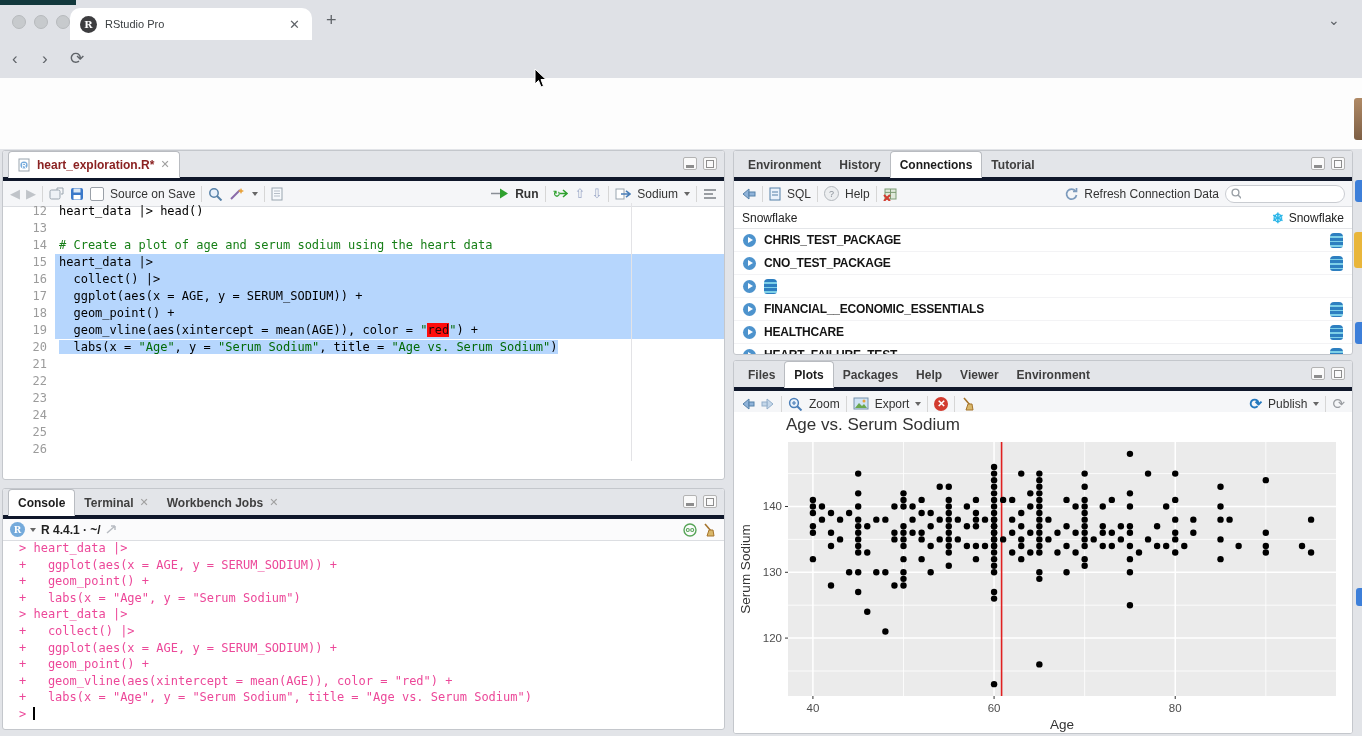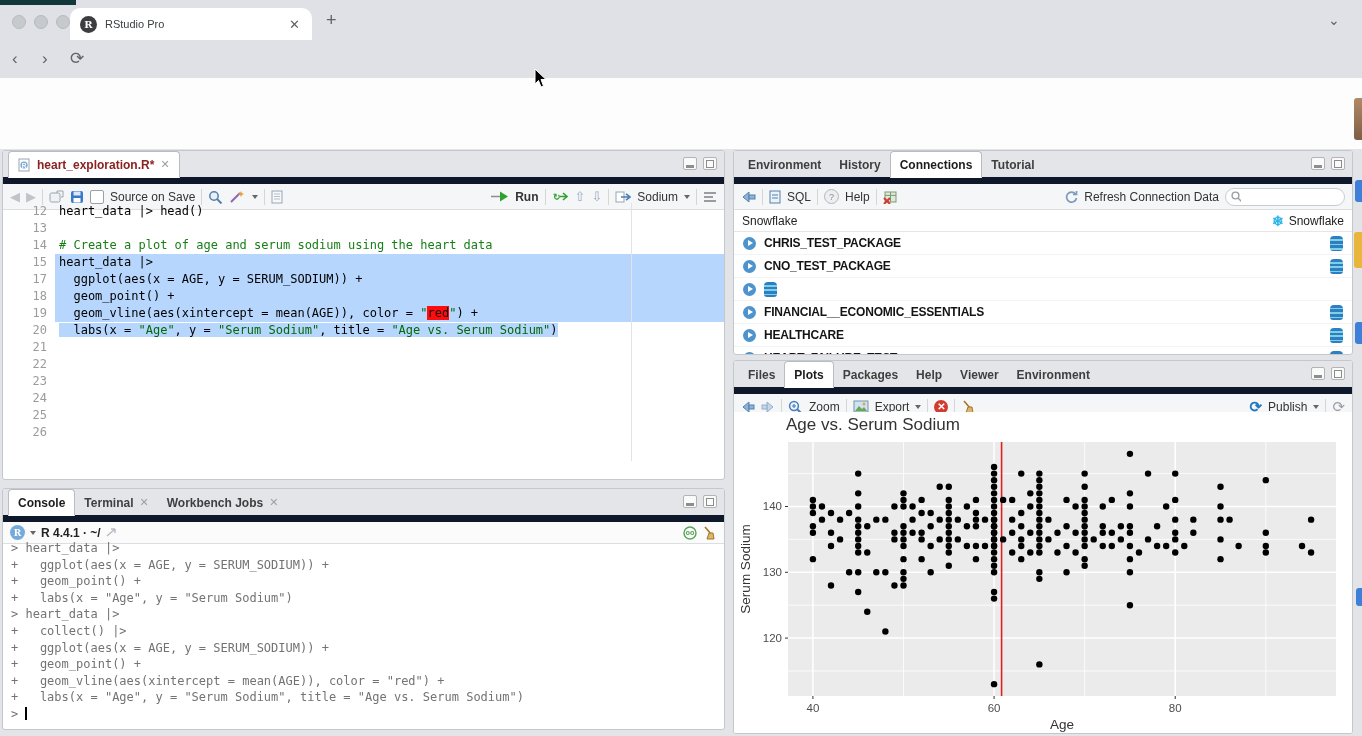--- a/index.html
+++ b/index.html
@@ -41,21 +41,21 @@
   #rightbar{right:14px;top:122px;display:flex;align-items:center;gap:7px;font-size:12.5px;color:#333}
   .vsep{width:1px;height:16px;background:#d6d6d6}
   .caret{display:inline-block;width:0;height:0;border-left:3.5px solid transparent;border-right:3.5px solid transparent;border-top:4px solid #666}
   #gotobox{width:132px;height:21px;border:1px solid #c9ccd1;border-radius:4px;background:#fff;display:flex;align-items:center;gap:4px;padding:0 6px;box-sizing:border-box}
   #gotobox input{border:none;outline:none;width:100px;font-size:11.5px;color:#333;background:transparent}
   #gotobox input::placeholder{color:#8a8a8a}
   .tbtxt{font-size:12.5px;color:#333}
   
   #workarea{left:0;top:149px;width:1362px;height:587px;background:#e2e4e8}
   .pane{position:absolute;background:#fff;border:1px solid #c4c7cc;border-radius:3px;box-sizing:border-box;overflow:hidden}
-  .ptabbar{height:26px;background:#e3e5e9;border-bottom:7px solid #0f172a;display:flex;align-items:flex-end;padding-left:5px;position:relative}
+  .ptabbar{height:26px;background:#e3e5e9;border-bottom:4px solid #0f172a;display:flex;align-items:flex-end;padding-left:5px;position:relative}
   .ptab{height:25px;display:flex;align-items:center;gap:6px;padding:0 9px;font-size:12px;font-weight:600;color:#3f3f3f;border-radius:4px 4px 0 0}
   .ptab.active{background:#fff;border:1px solid #b9bcc1;border-bottom:1px solid #fff;color:#1c1c1c;margin-bottom:-1px}
   .ptab .tx{color:#a0a0a0;font-weight:400;font-size:11px}
   .winbtns{position:absolute;right:7px;top:6px;display:flex;gap:6px}
   .wmin,.wmax{width:12px;height:11px;border:1px solid #b3b3b3;border-radius:2px;background:#fafafa;position:relative}
   .wmin::after{content:"";position:absolute;left:2px;right:2px;bottom:1px;height:3px;background:#8d8d8d}
   .wmax::after{content:"";position:absolute;left:2px;right:2px;top:2px;bottom:1px;border:1px solid #8d8d8d}
   .ptoolbar{height:25px;background:#f5f6f8;border-bottom:1px solid #dcdee2;display:flex;align-items:center;gap:6px;padding:0 7px;font-size:12px;color:#333}
   .grow{flex:1}
   
@@ -67,21 +67,21 @@
   .ed-body{flex:1;padding-left:4px}
   .ed-body.sel-full{background:rgba(176,211,253,0.92)}
   .sel-text{background:rgba(176,211,253,0.92)}
   .seg-comment{color:#177f17}.seg-code{color:#000}.seg-string{color:#036a07}
   .seg-swatch{background:#ff0d0d;color:#23090a}
   #srcstatus{position:absolute;left:0;bottom:0;right:0;height:18px;border-top:1px solid #dcdee2;background:#fff;display:flex;align-items:center;font-size:11.5px;color:#333;gap:14px;padding:0 8px}
   .updn{color:#888;font-size:10px}
   
   #conpane{left:2px;top:488px;width:723px;height:242px}
   #conhdr{height:21px;background:#fbfbfc;border-bottom:1px solid #dcdee2;display:flex;align-items:center;gap:5px;padding:0 7px;font-size:12px;color:#222;font-weight:700}
-  #context{position:absolute;left:0;top:48px;right:0;bottom:0;padding:3px 8px;font:12px "DejaVu Sans Mono",monospace;line-height:16.6px;color:#737373;white-space:pre}
+  #context{position:absolute;left:0;top:48px;right:0;bottom:0;padding:3px 16px;font:12px "DejaVu Sans Mono",monospace;line-height:16.6px;color:#ec4899;white-space:pre}
   .ccursor{display:inline-block;width:1.5px;height:13px;background:#000;vertical-align:-2px}
   .minilogo{width:15px;height:15px;border-radius:50%;background:#75aadb;color:#fff;font:bold 9px "DejaVu Serif",serif;display:flex;align-items:center;justify-content:center}
   
   #connpane{left:733px;top:150px;width:620px;height:205px}
   #connsub{height:21px;border-bottom:1px solid #e4e6e9;display:flex;align-items:center;padding:0 8px;font-size:12px;color:#222}
   .connrow{height:22px;display:flex;align-items:center;gap:8px;padding:0 9px;border-bottom:1px solid #f3f3f5}
   .playb{width:13px;height:13px;border-radius:50%;background:#4d93cd;display:flex;align-items:center;justify-content:center;flex:none}
   .playb i{display:block;width:0;height:0;border-top:3.5px solid transparent;border-bottom:3.5px solid transparent;border-left:5px solid #fff;margin-left:1px}
   .connname{font-size:12px;font-weight:700;color:#141414;flex:1;letter-spacing:-0.2px}
   .dbicon{width:13px;height:15px;border-radius:4px 4px 3px 3px;background:repeating-linear-gradient(#2d7fc0 0 3px,#7ed0e8 3px 4.5px);flex:none}
@@ -367,20 +367,21 @@
           <line x1="1" y1="2" x2="13" y2="2" stroke="#7a7f86" stroke-width="1.6"></line>
           <line x1="1" y1="6" x2="10" y2="6" stroke="#7a7f86" stroke-width="1.6"></line>
           <line x1="1" y1="10" x2="13" y2="10" stroke="#7a7f86" stroke-width="1.6"></line>
         </svg>
     </div>
     <div id="editor">
         <div class="ed-row"><span class="ed-gut">12</span><span class="ed-body"><span class="seg-code">heart_data |&gt; head()</span></span></div>
         <div class="ed-row"><span class="ed-gut">13</span><span class="ed-body"></span></div>
         <div class="ed-row"><span class="ed-gut">14</span><span class="ed-body"><span class="seg-comment"># Create a plot of age and serum sodium using the heart data</span></span></div>
         <div class="ed-row"><span class="ed-gut">15</span><span class="ed-body sel-full"><span class="seg-code">heart_data |&gt;</span></span></div>
+        <div class="ed-row"><span class="ed-gut">16</span><span class="ed-body sel-full"><span class="seg-code">  collect() |&gt;</span></span></div>
         <div class="ed-row"><span class="ed-gut">17</span><span class="ed-body sel-full"><span class="seg-code">  ggplot(aes(x = AGE, y = SERUM_SODIUM)) +</span></span></div>
         <div class="ed-row"><span class="ed-gut">18</span><span class="ed-body sel-full"><span class="seg-code">  geom_point() +</span></span></div>
         <div class="ed-row"><span class="ed-gut">19</span><span class="ed-body sel-full"><span class="seg-code">  geom_vline(aes(xintercept = mean(AGE)), color = </span><span class="seg-string">"</span><span class="seg-swatch">red</span><span class="seg-string">"</span><span class="seg-code">) +</span></span></div>
         <div class="ed-row"><span class="ed-gut">20</span><span class="ed-body"><span class="sel-text"><span class="seg-code">  labs(x = </span><span class="seg-string">"Age"</span><span class="seg-code">, y = </span><span class="seg-string">"Serum Sodium"</span><span class="seg-code">, title = </span><span class="seg-string">"Age vs. Serum Sodium"</span><span class="seg-code">)</span></span></span></div>
         <div class="ed-row"><span class="ed-gut">21</span><span class="ed-body"></span></div>
         <div class="ed-row"><span class="ed-gut">22</span><span class="ed-body"></span></div>
         <div class="ed-row"><span class="ed-gut">23</span><span class="ed-body"></span></div>
         <div class="ed-row"><span class="ed-gut">24</span><span class="ed-body"></span></div>
         <div class="ed-row"><span class="ed-gut">25</span><span class="ed-body"></span></div>
         <div class="ed-row"><span class="ed-gut">26</span><span class="ed-body"></span></div>

